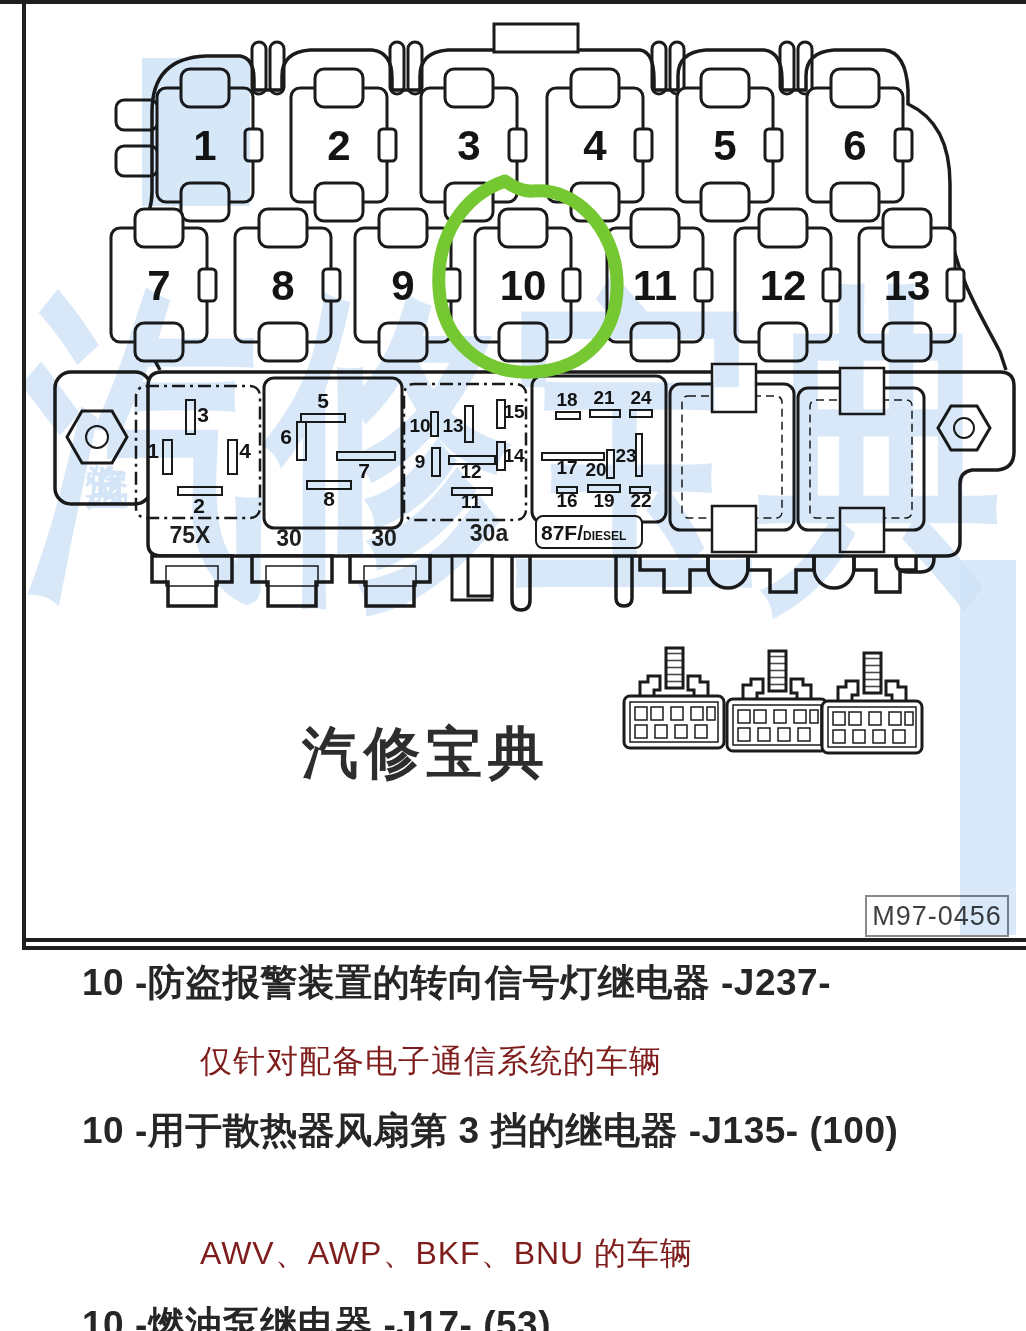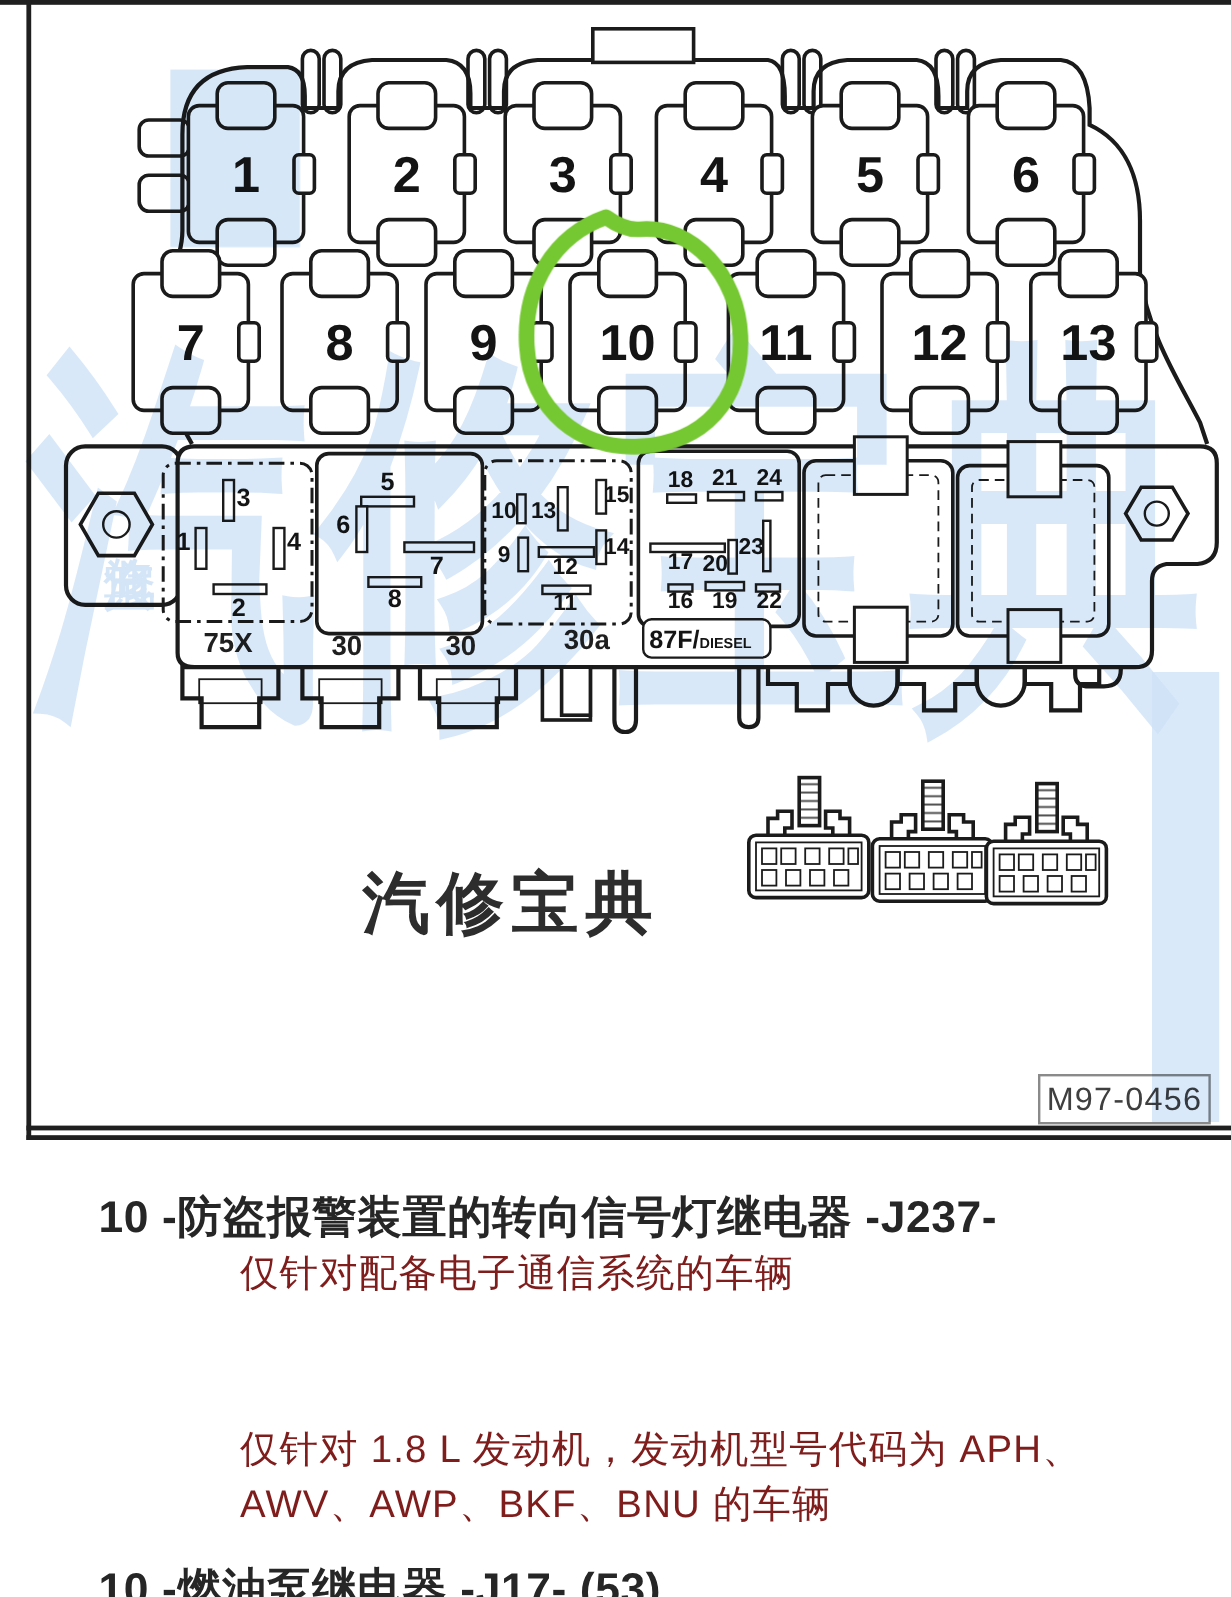--- a/index.html
+++ b/index.html
@@ -295,19 +295,19 @@
     <rect class="wm" x="142" y="58" width="108" height="148" opacity="0.85"></rect>
     <rect class="wm" x="960" y="560" width="56" height="375" opacity="0.8"></rect>
     <text class="wm" x="513" y="560" font-size="330" font-weight="bold" text-anchor="middle" textLength="980" lengthAdjust="spacingAndGlyphs" opacity="0.8">汽修宝典</text>
     <text class="wm" x="108" y="430" font-size="44" style="writing-mode:tb" opacity="0.9">汽修宝典</text>
   </g>
 
   <path d="M 505,181 C 462,196 436,238 439,288 C 442,342 484,375 533,372 C 587,369 619,333 617,280
            C 615,230 577,187 533,191 C 523,192 512,186 505,181 Z" fill="none" stroke="#76c832" stroke-width="13" stroke-linejoin="round" stroke-linecap="round"></path>
 </svg>
 
-<div class="note-h" style="top:958px;margin-top:32px;">10 -防盗报警装置的转向信号灯继电器 -J237-</div>
+<div class="note-h" style="top:958px;">10 -防盗报警装置的转向信号灯继电器 -J237-</div>
 <div class="note-s" style="top:1040px;">仅针对配备电子通信系统的车辆</div>
-<div class="note-s" style="top:1186px;">仅针对 1.8 L 发动机，发动机型号代码为 APH、</div>
+<div class="note-h" style="top:1106px;">10 -用于散热器风扇第 3 挡的继电器 -J135- (100)</div>
 <div class="note-s" style="top:1232px;">AWV、AWP、BKF、BNU 的车辆</div>
 <div class="note-h" style="top:1300px;">10 -燃油泵继电器 -J17- (53)</div>
 
 </div>
 
 </body></html>

